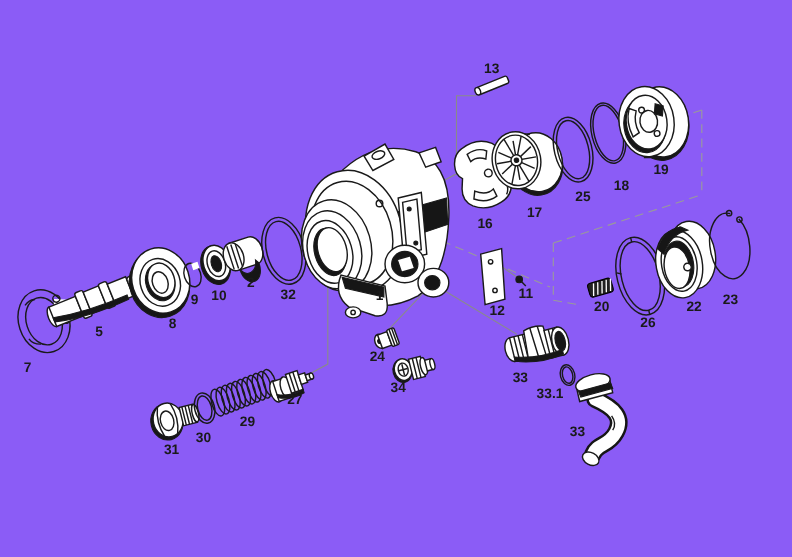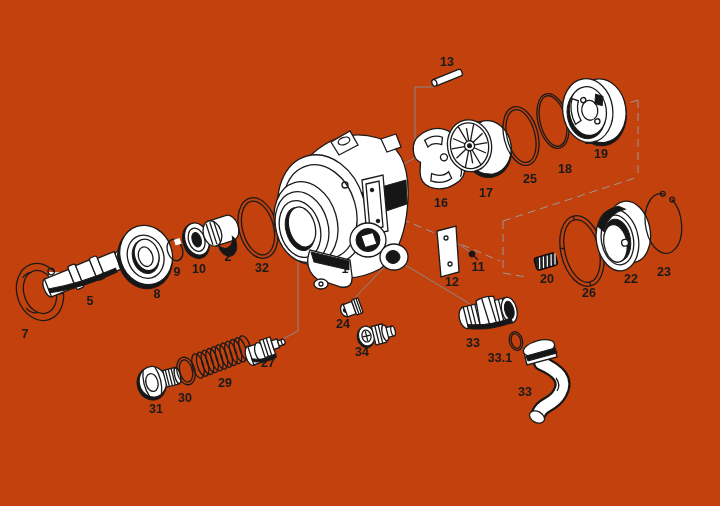--- a/index.html
+++ b/index.html
@@ -1,16 +1,16 @@
 <!DOCTYPE html>
 <html><head>
 <meta charset="utf-8">
 <style>
   html,body{margin:0;padding:0;background:#fff;}
-  #stage{position:relative;width:720px;height:506px;background:#c2410c;overflow:hidden;
+  #stage{position:relative;width:720px;height:506px;background:#8b5cf6;overflow:hidden;
          font-family:"Liberation Sans",sans-serif;}
   svg{display:block;}
   text.callout{font-family:"Liberation Sans",sans-serif;font-size:12.5px;font-weight:700;
                fill:#1a1a1a;text-anchor:middle;}
   .ln{stroke:#1a1a1a;fill:none;stroke-width:1.3;}
   .fw{stroke:#1a1a1a;fill:#fff;stroke-width:1.3;}
   .fd{stroke:#1a1a1a;fill:#161616;stroke-width:1;}
   .leader{stroke:#8a8a8a;stroke-width:1;fill:none;}
   .dash{stroke:#9a9a9a;stroke-width:1;fill:none;stroke-dasharray:8 5;}
 </style>

